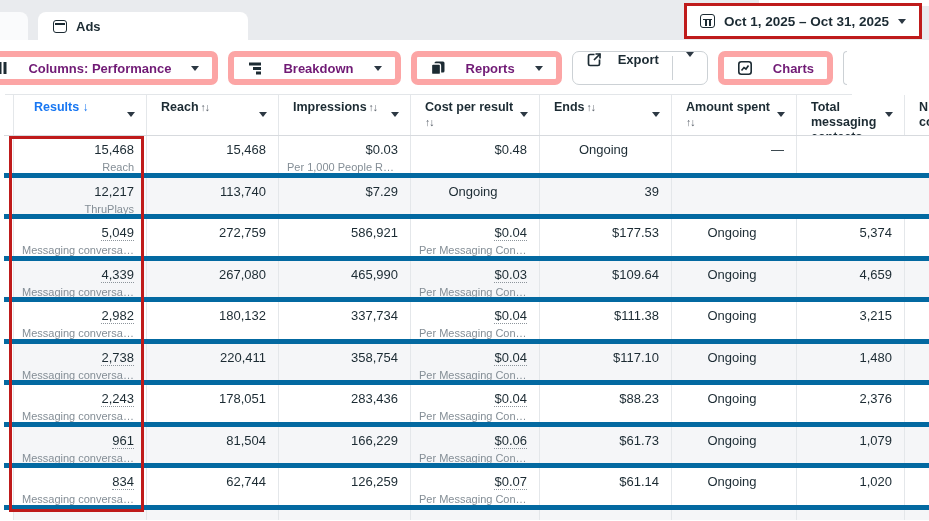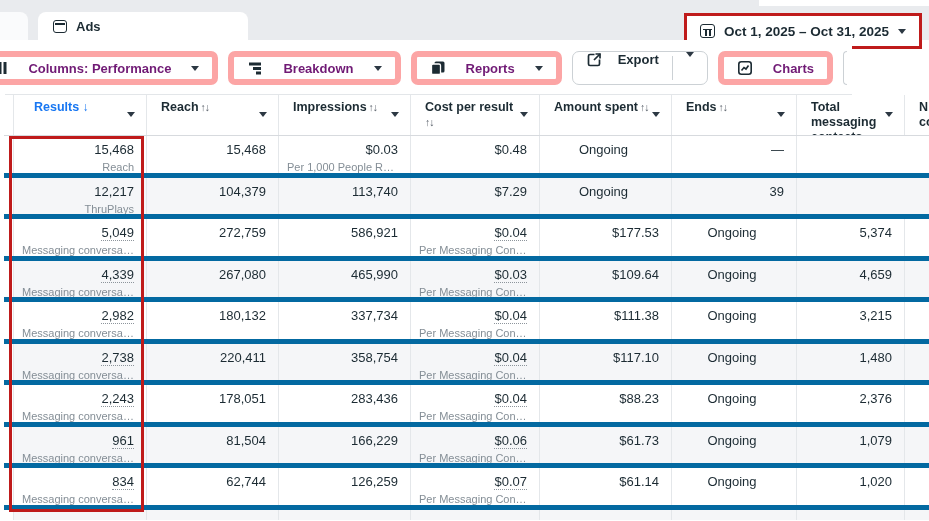--- a/index.html
+++ b/index.html
@@ -12,21 +12,21 @@
   .topright-white { position:absolute; top:0; right:0; width:170px; height:6px; background:#fff; }
   .tab-stub { position:absolute; top:12px; left:-14px; width:42px; height:28px;
     background:#fafbfc; border-radius:8px 8px 0 0; }
   .tab-ads { position:absolute; top:12px; left:38px; width:210px; height:28px;
     background:#fff; border-radius:8px 8px 0 0; display:flex; align-items:center;
     gap:9px; padding-left:15px; font-weight:700; font-size:13px; }
   .win-icon { width:14px; height:13px; border:1.6px solid #1c2b33; border-radius:3px; position:relative; }
   .win-icon::after { content:""; position:absolute; left:1px; right:1px; top:2.5px; height:1.6px; background:#1c2b33; }
 
   
-  .date-wrap { position:absolute; top:13px; right:7px; border:3px solid #bf1b1b; background:#f0abfc; }
+  .date-wrap { position:absolute; top:3px; right:7px; border:3px solid #bf1b1b; background:#f0abfc; }
   .date-btn { display:flex; align-items:center; gap:9px; height:30px; padding:0 13px;
     background:#fff; font-weight:700; font-size:13.5px; cursor:pointer; }
   .cal-icon { width:15px; height:14px; border:1.5px solid #1c2b33; border-radius:3px; position:relative; }
   .cal-icon::before { content:""; position:absolute; left:2px; right:2px; top:3.5px; height:1.3px; background:#1c2b33; }
   .cal-icon::after { content:""; position:absolute; left:4.5px; top:3.5px; bottom:1px; width:1.3px; background:#1c2b33;
     box-shadow:4px 0 0 #1c2b33; }
 
   
   .toolbar { position:absolute; top:40px; left:5px; width:847px; height:55px; background:#fff;
     border-bottom:1px solid #e3e6e9; }
@@ -154,22 +154,22 @@
     </div>
   </div>
 
   <div class="tablewrap">
     <div class="grid hrow">
         <div class="strip"></div>
         <div class="hcell first-label"><span>Results</span><span class="sort"> ↓</span><span class="caret hcaret"></span></div>
         <div class="hcell"><span>Reach</span><span class="sort"> ↑↓</span><span class="caret hcaret"></span></div>
         <div class="hcell"><span>Impressions</span><span class="sort"> ↑↓</span><span class="caret hcaret"></span></div>
         <div class="hcell"><span>Cost per result</span><span class="sort"> ↑↓</span><span class="caret hcaret"></span></div>
+        <div class="hcell"><span>Ends</span><span class="sort"> ↑↓</span><span class="caret hcaret"></span></div>
         <div class="hcell"><span>Amount spent</span><span class="sort"> ↑↓</span><span class="caret hcaret"></span></div>
-        <div class="hcell"><span>Ends</span><span class="sort"> ↑↓</span><span class="caret hcaret"></span></div>
         <div class="hcell"><span>Total messaging contacts</span><span class="sort"> ↑↓</span><span class="caret hcaret"></span></div>
         <div class="hcell" style="border-right: none;"><span>N</span><div>co</div></div>
       </div>
     <div class="tbody">
   <div class="grid trow">
     <div class="strip"></div>
     <div class="tcell">
       <div><span>15,468</span></div>
       <div class="sub">Reach</div>
     </div>
@@ -183,21 +183,20 @@
     <div class="tcell">—</div>
     <div class="tcell" style="border-right:none"></div>
   </div>
 
   <div class="grid trow alt">
     <div class="strip"></div>
     <div class="tcell">
       <div><span>12,217</span></div>
       <div class="sub">ThruPlays</div>
     </div>
-    <div class="tcell">104,379</div>
     <div class="tcell">113,740</div>
     <div class="tcell">$7.29</div>
     <div class="tcell center">Ongoing</div>
     <div class="tcell">39</div>
     <div class="tcell" style="border-right:none"></div>
   </div>
 
   <div class="grid trow">
     <div class="strip"></div>
     <div class="tcell">

